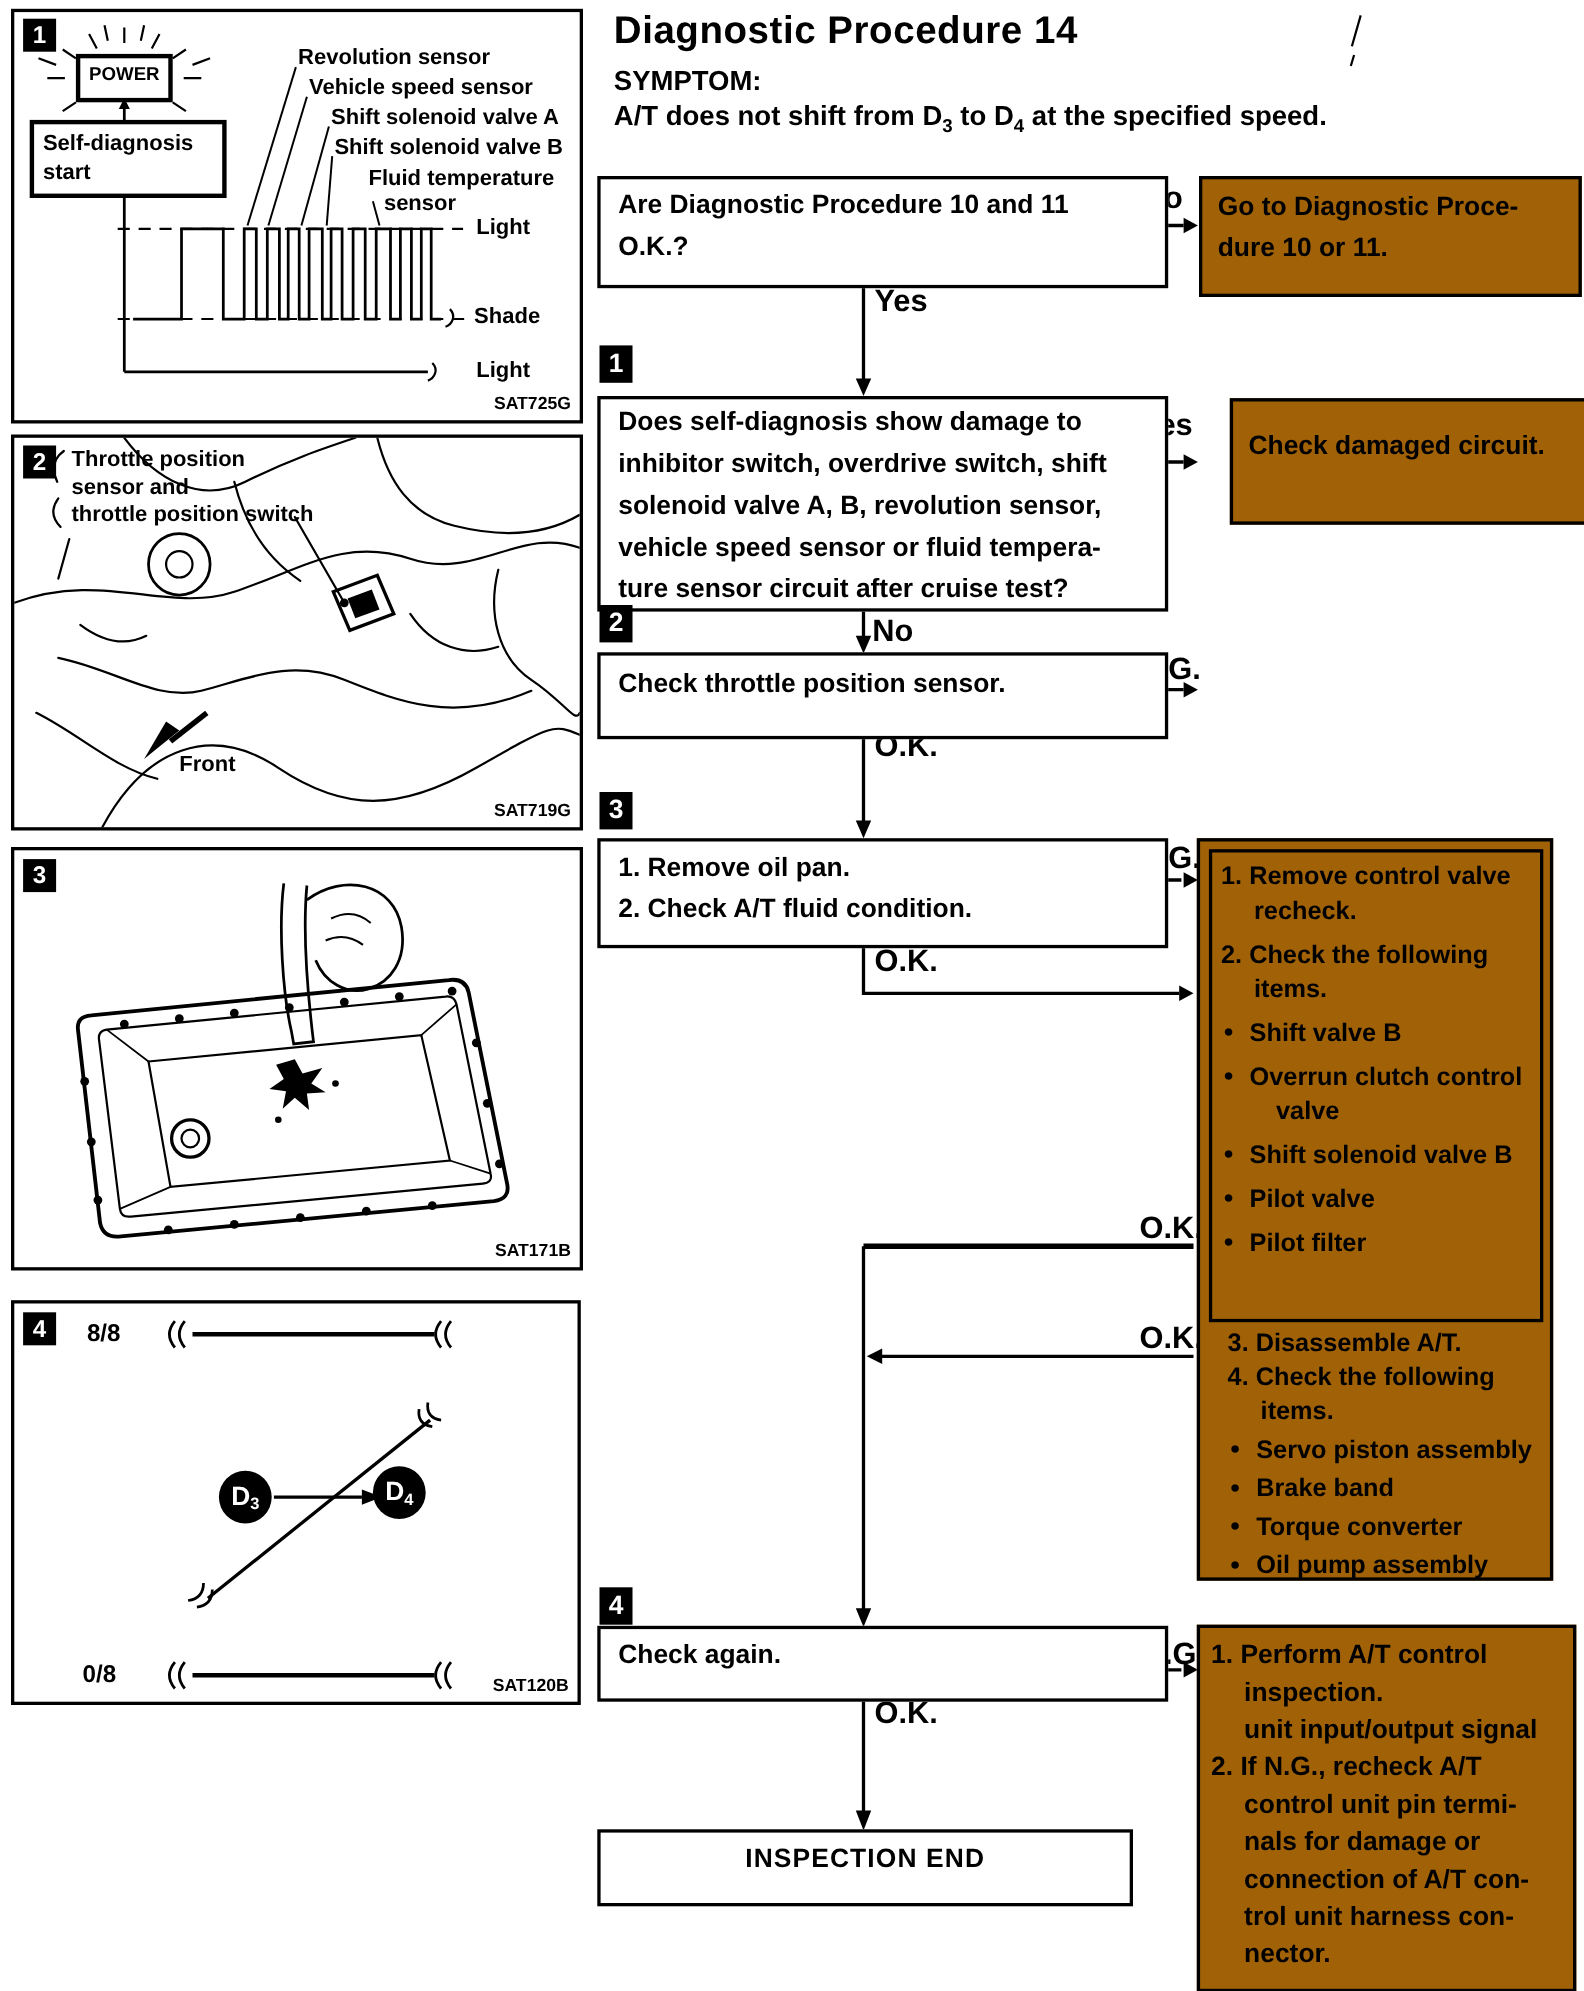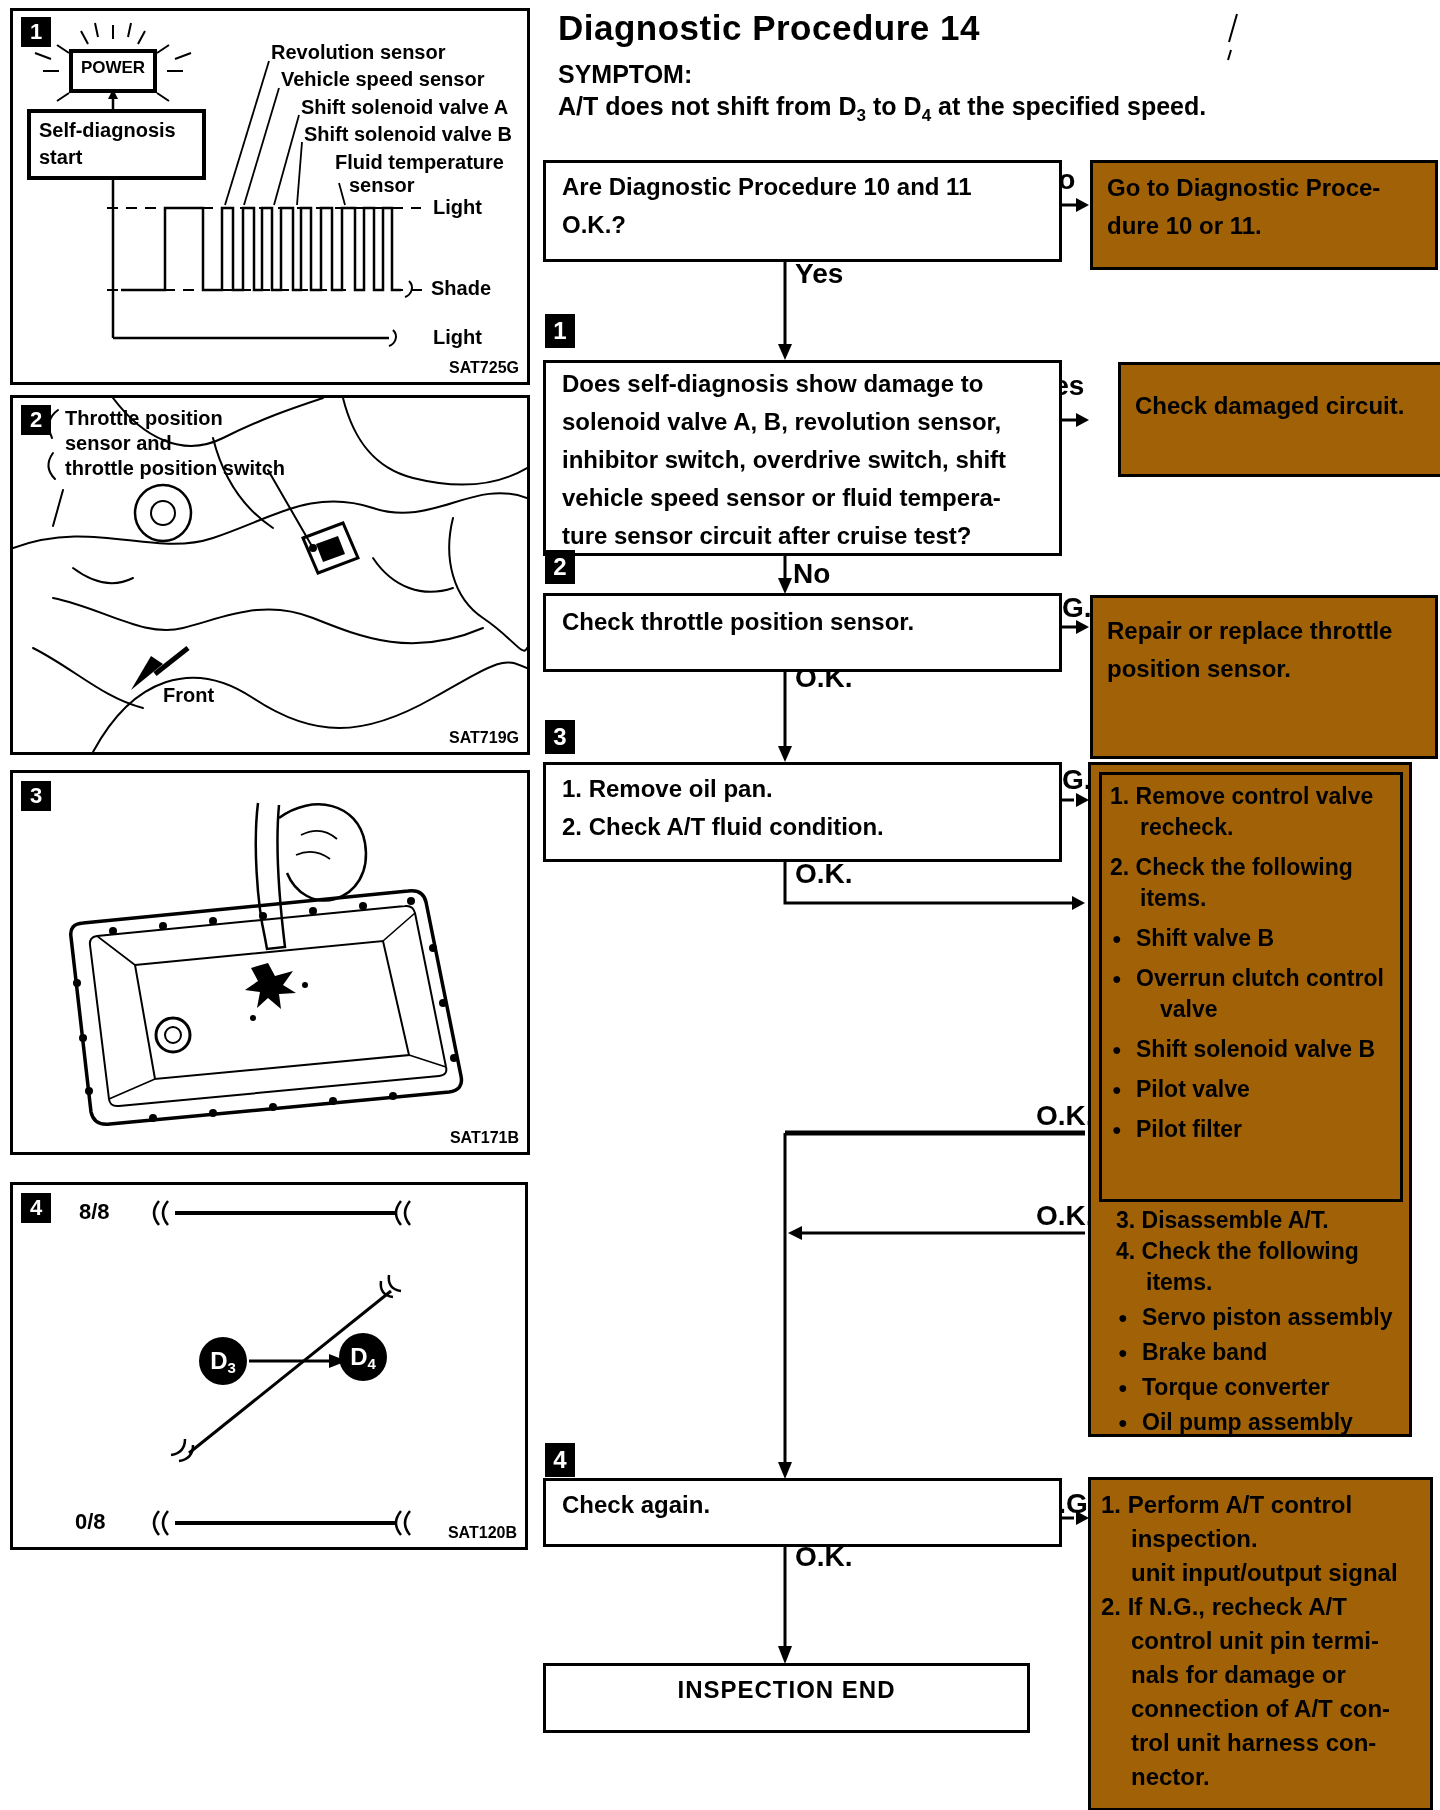--- a/index.html
+++ b/index.html
@@ -93,36 +93,32 @@
     <div class="ln">O.K.?</div>
   </div>
   <div class="rbox" style="left:1090px;top:160px;width:314px;height:92px;padding:6px 14px;">
     <div class="ln">Go to Diagnostic Proce-</div>
     <div class="ln">dure 10 or 11.</div>
   </div>
 
   <div class="marker smark" style="left:545px;top:314px;">1</div>
   <div class="fbox" style="left:543px;top:360px;width:481px;height:186px;padding:2px 16px;">
     <div class="ln">Does self-diagnosis show damage to</div>
+    <div class="ln">inhibitor switch, overdrive switch, shift</div>
     <div class="ln">solenoid valve A, B, revolution sensor,</div>
-    <div class="ln">inhibitor switch, overdrive switch, shift</div>
     <div class="ln">vehicle speed sensor or fluid tempera-</div>
     <div class="ln">ture sensor circuit after cruise test?</div>
   </div>
   <div class="rbox" style="left:1118px;top:362px;width:314px;height:87px;padding:22px 14px 0;">
     <div class="ln">Check damaged circuit.</div>
   </div>
 
   <div class="marker smark" style="left:545px;top:550px;">2</div>
   <div class="fbox" style="left:543px;top:593px;width:481px;height:61px;padding:12px 16px 0;line-height:28px;">
     <div class="ln">Check throttle position sensor.</div>
-  </div>
-  <div class="rbox" style="left:1090px;top:595px;width:314px;height:144px;padding:14px 14px 0;">
-    <div class="ln">Repair or replace throttle</div>
-    <div class="ln">position sensor.</div>
   </div>
 
   <div class="marker smark" style="left:545px;top:720px;">3</div>
   <div class="fbox" style="left:543px;top:762px;width:481px;height:84px;padding:5px 16px;">
     <div class="ln">1. Remove oil pan.</div>
     <div class="ln">2. Check A/T fluid condition.</div>
   </div>
 
   <div class="rbox" style="left:1088px;top:762px;width:318px;height:669px;line-height:31px;font-size:23px;">
     <div style="position:absolute;left:8px;top:7px;width:282px;height:412px;border:3px solid #000;padding:6px 8px;">

